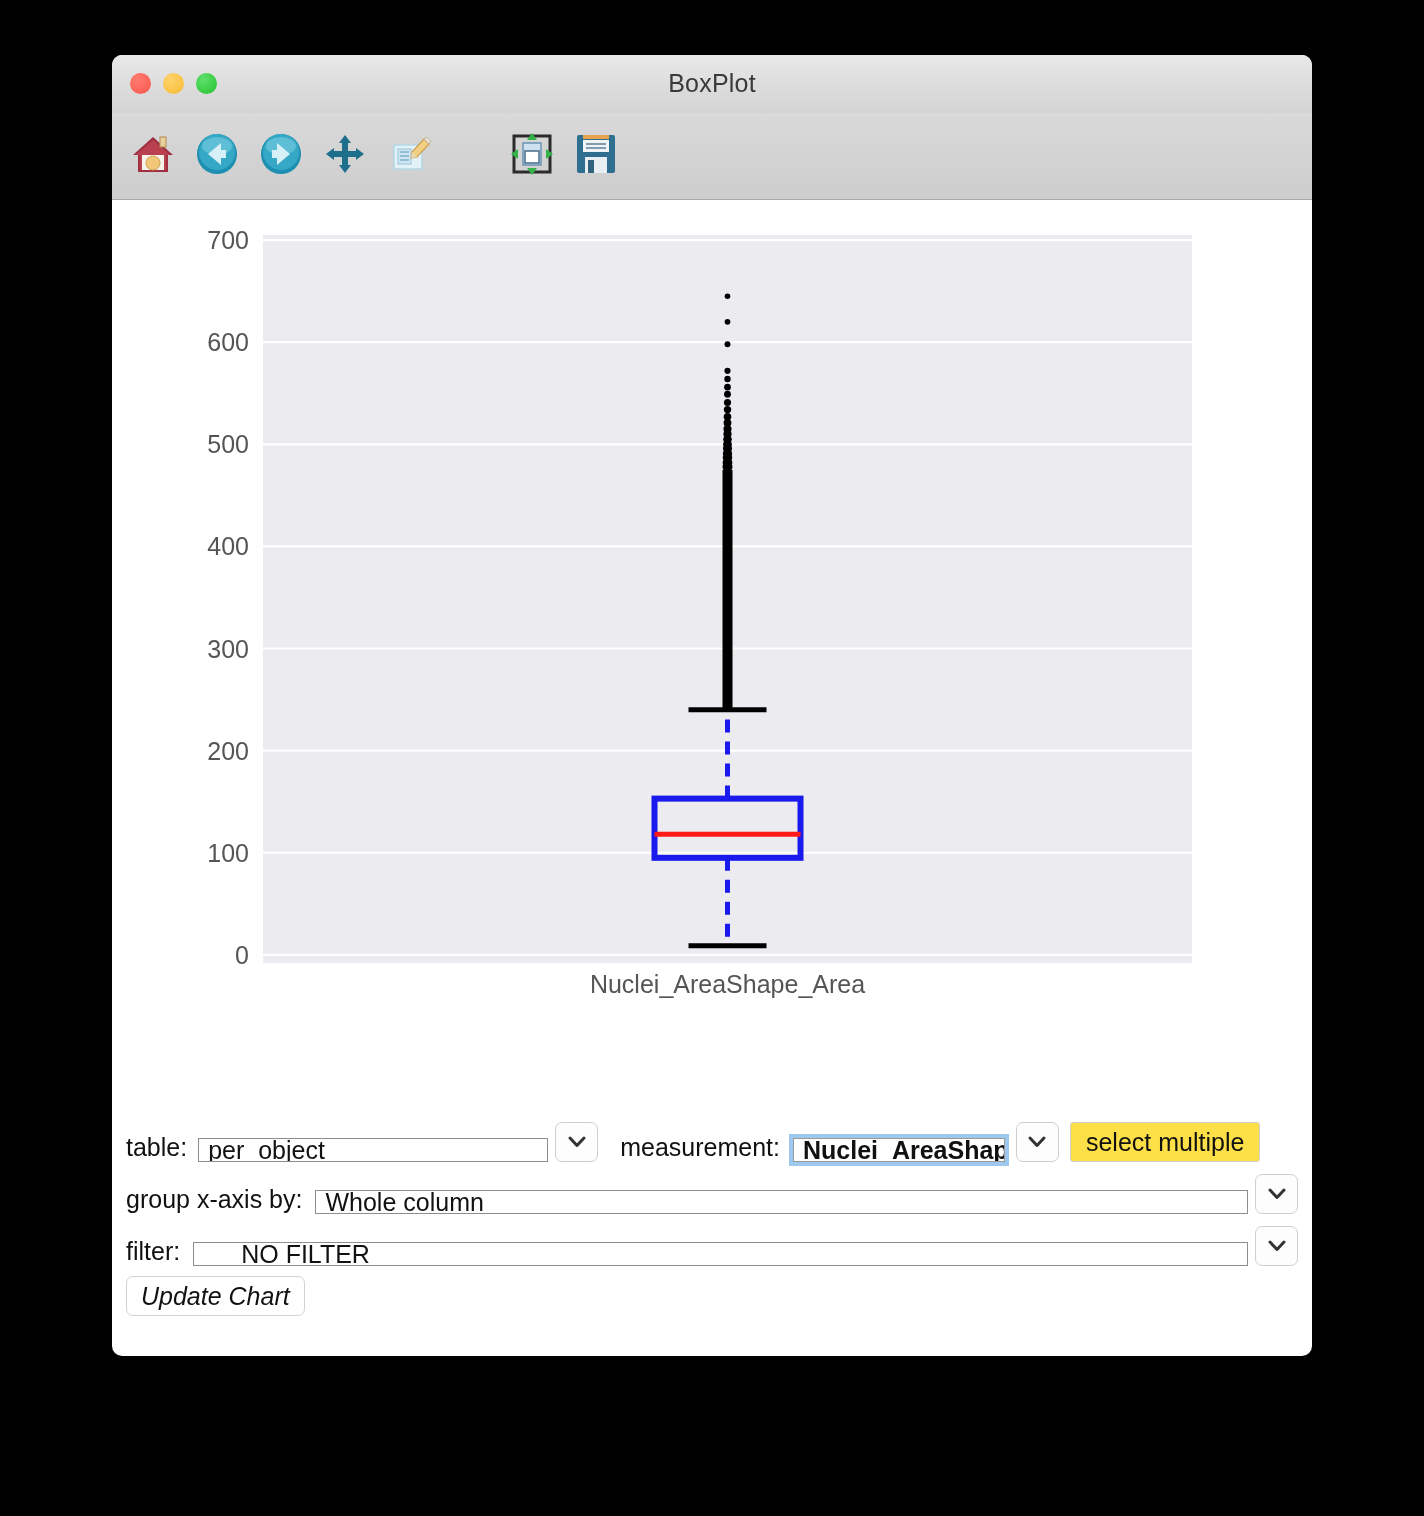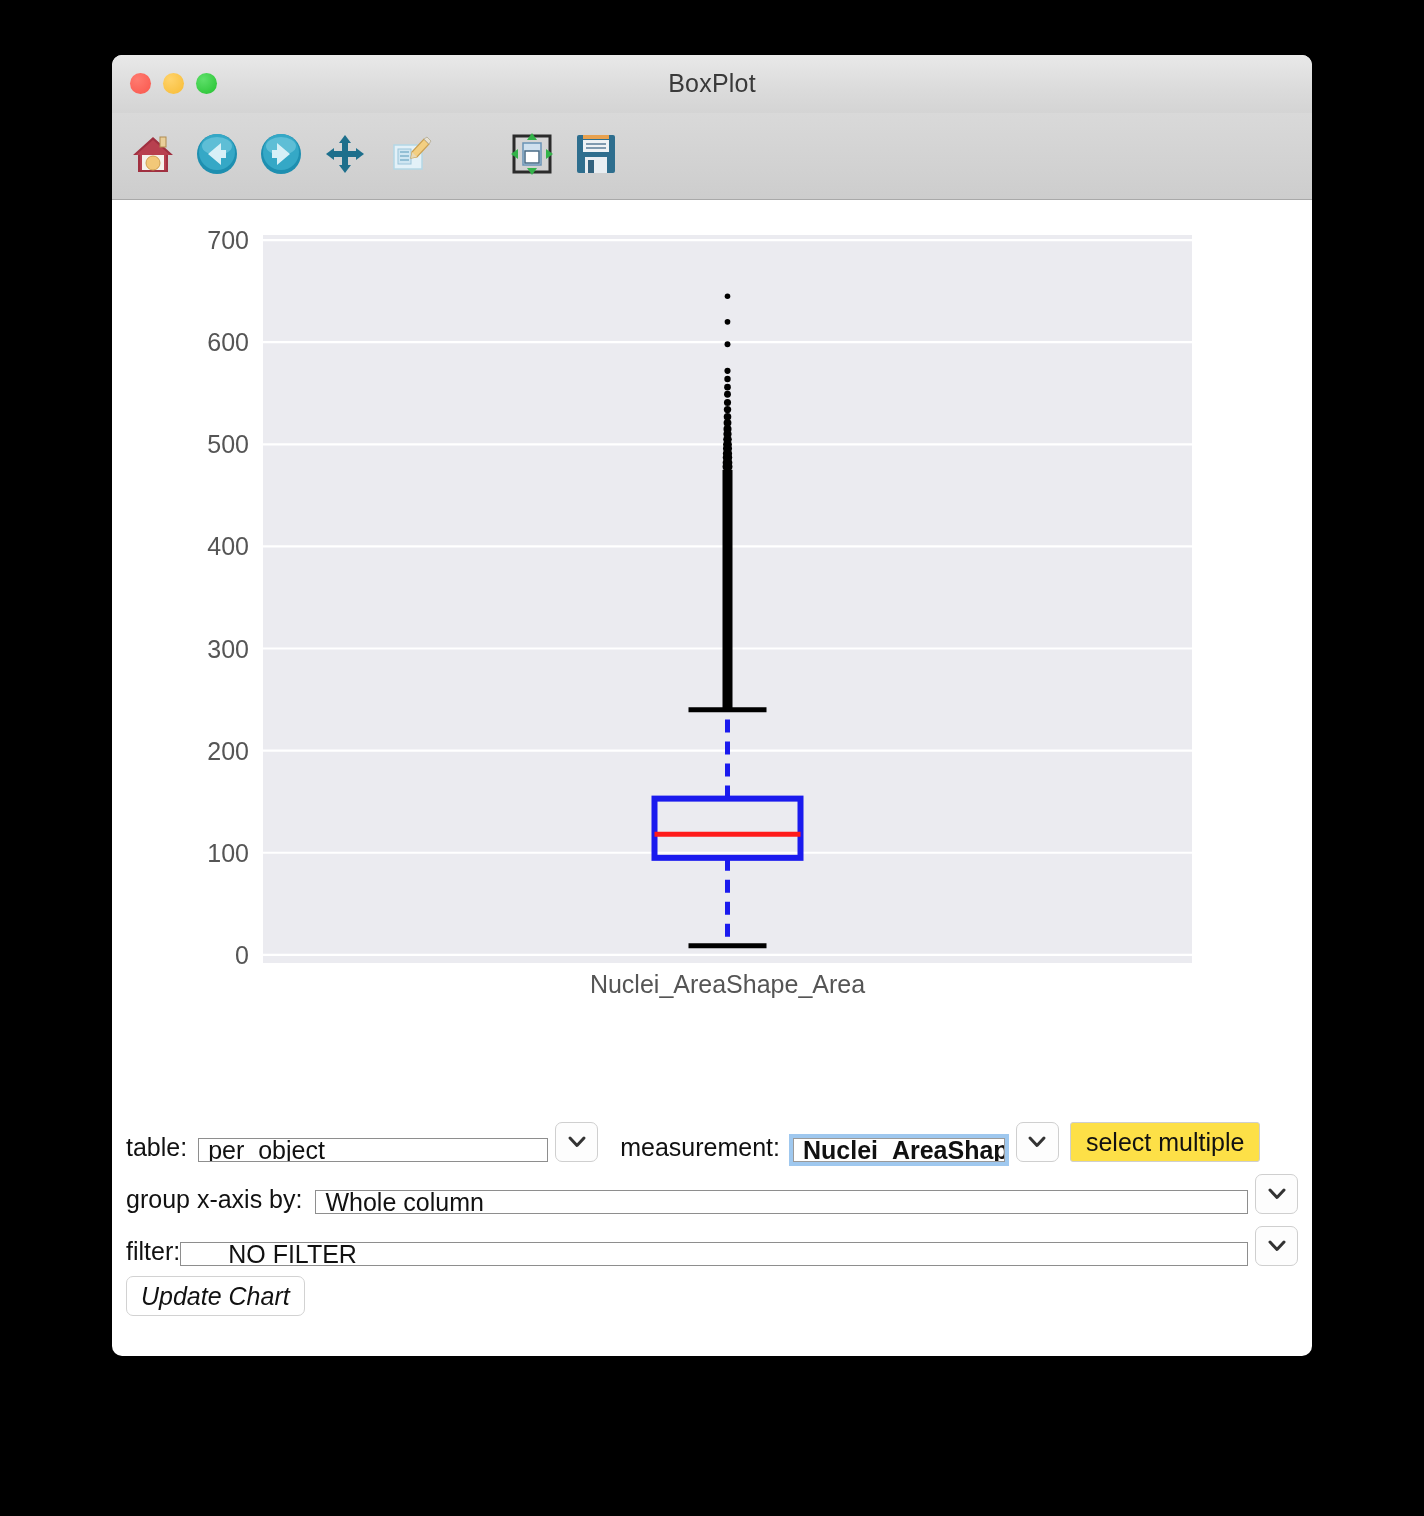--- a/index.html
+++ b/index.html
@@ -315,21 +315,21 @@
       <div class="field" style="flex:1; margin-left:13px;" title="Whole column">Whole column</div>
       <div class="chev">
         <svg width="20" height="14" viewBox="0 0 20 14">
           <path d="M3 3 L10 10.5 L17 3" fill="none" stroke="#333" stroke-width="3" stroke-linecap="round" stroke-linejoin="round"></path>
         </svg>
       </div>
     </div>
 
     <div class="row">
       <div class="lbl">filter:</div>
-      <div class="field" style="flex:1; padding-left:47px;" title="NO FILTER">NO FILTER</div>
+      <div class="field" style="flex:1; margin-left:13px; padding-left:47px;" title="NO FILTER">NO FILTER</div>
       <div class="chev">
         <svg width="20" height="14" viewBox="0 0 20 14">
           <path d="M3 3 L10 10.5 L17 3" fill="none" stroke="#333" stroke-width="3" stroke-linecap="round" stroke-linejoin="round"></path>
         </svg>
       </div>
     </div>
 
     <div class="row" style="height:50px;">
       <div class="updatebtn">Update Chart</div>
     </div>

